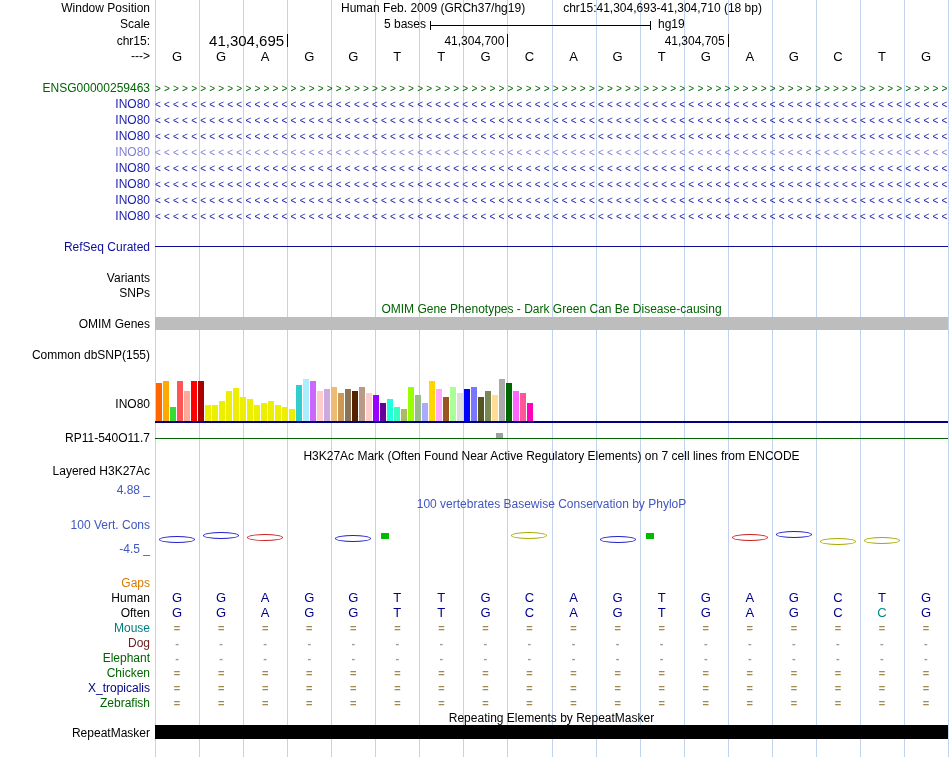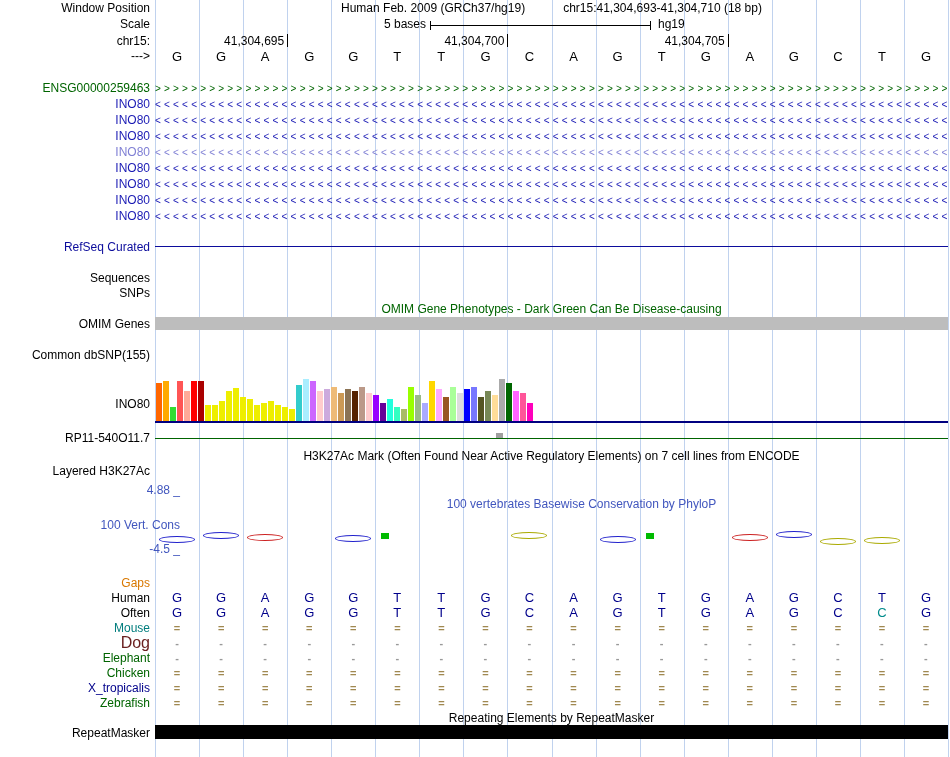--- a/index.html
+++ b/index.html
@@ -4,21 +4,21 @@
 <style>
   :root{
     --guideline:#c0d2ee; --phylop:#4156be; --multiz-hdr:#000080;
     --omim-green:#006400; --refseq:#0c0c9c;
   }
   html,body{margin:0;padding:0;background:#fff;}
   body{font-family:"Liberation Sans", sans-serif; color:#000;}
   #app{position:relative;width:950px;height:757px;overflow:hidden;background:#fff;}
   .lbl{position:absolute;left:0;width:150px;text-align:right;font-size:12px;line-height:14px;white-space:nowrap;}
   .hdr{position:absolute;left:155px;width:793px;text-align:center;font-size:12px;line-height:14px;white-space:nowrap;}
-  .blue{color:var(--phylop);padding-left:30px;}
+  .blue{color:var(--phylop);}
   .navy{color:var(--multiz-hdr);}
   .green{color:var(--omim-green);}
   .refseqc{color:var(--refseq);}
   .hline{position:absolute;left:155px;width:793px;}
 </style>
 </head>
 <body>
 
 <div id="app">
   <div id="guidelines">
@@ -50,21 +50,21 @@
 
   <div class="lbl" style="top:17px">Scale</div>
   <div style="position:absolute;left:323px;top:17px;width:103px;text-align:right;font-size:12px;line-height:14px">5 bases</div>
   <div style="position:absolute;left:430px;top:25px;width:220px;height:1px;background:#000"></div>
   <div style="position:absolute;left:430px;top:21px;width:1px;height:9px;background:#000"></div>
   <div style="position:absolute;left:650px;top:21px;width:1px;height:9px;background:#000"></div>
   <div style="position:absolute;left:658px;top:17px;font-size:12px;line-height:14px">hg19</div>
 
   <div class="lbl" style="top:34px">chr15:</div>
   <div id="ruler">
-      <div style="position: absolute; left: 164.167px; top: 34px; width: 120px; text-align: right; font-size: 12px; line-height: 14px;">41,304,695</div>
+      <div style="position: absolute; left: 164.167px; top: 34px; width: 120px; text-align: right; font-size: 15px; line-height: 14px;">41,304,695</div>
       <div style="position: absolute; left: 287.2px; top: 34px; width: 1px; height: 13px; background: rgb(0, 0, 0);"></div>
       <div style="position: absolute; left: 384.444px; top: 34px; width: 120px; text-align: right; font-size: 12px; line-height: 14px;">41,304,700</div>
       <div style="position: absolute; left: 507.4px; top: 34px; width: 1px; height: 13px; background: rgb(0, 0, 0);"></div>
       <div style="position: absolute; left: 604.722px; top: 34px; width: 120px; text-align: right; font-size: 12px; line-height: 14px;">41,304,705</div>
       <div style="position: absolute; left: 727.7px; top: 34px; width: 1px; height: 13px; background: rgb(0, 0, 0);"></div>
     </div>
 
   <div class="lbl" style="top:49px">---&gt;</div>
   <div id="base-row">
       <div style="position: absolute; left: 155px; top: 49px; width: 44.1px; text-align: center; font-size: 13px; line-height: 15px;">G</div>
@@ -104,21 +104,21 @@
       <div style="position: absolute; left: 155px; top: 178px; width: 793px; height: 13px; overflow: hidden; white-space: nowrap; color: rgb(26, 26, 180); font-size: 10px; line-height: 13px; letter-spacing: 3.2px;">&lt;&lt;&lt;&lt;&lt;&lt;&lt;&lt;&lt;&lt;&lt;&lt;&lt;&lt;&lt;&lt;&lt;&lt;&lt;&lt;&lt;&lt;&lt;&lt;&lt;&lt;&lt;&lt;&lt;&lt;&lt;&lt;&lt;&lt;&lt;&lt;&lt;&lt;&lt;&lt;&lt;&lt;&lt;&lt;&lt;&lt;&lt;&lt;&lt;&lt;&lt;&lt;&lt;&lt;&lt;&lt;&lt;&lt;&lt;&lt;&lt;&lt;&lt;&lt;&lt;&lt;&lt;&lt;&lt;&lt;&lt;&lt;&lt;&lt;&lt;&lt;&lt;&lt;&lt;&lt;&lt;&lt;&lt;&lt;&lt;&lt;&lt;&lt;&lt;&lt;&lt;&lt;</div>
       <div style="position: absolute; left: 0px; top: 193px; width: 150px; text-align: right; font-size: 12px; line-height: 14px; color: rgb(26, 26, 180);">INO80</div>
       <div style="position: absolute; left: 155px; top: 194px; width: 793px; height: 13px; overflow: hidden; white-space: nowrap; color: rgb(26, 26, 180); font-size: 10px; line-height: 13px; letter-spacing: 3.2px;">&lt;&lt;&lt;&lt;&lt;&lt;&lt;&lt;&lt;&lt;&lt;&lt;&lt;&lt;&lt;&lt;&lt;&lt;&lt;&lt;&lt;&lt;&lt;&lt;&lt;&lt;&lt;&lt;&lt;&lt;&lt;&lt;&lt;&lt;&lt;&lt;&lt;&lt;&lt;&lt;&lt;&lt;&lt;&lt;&lt;&lt;&lt;&lt;&lt;&lt;&lt;&lt;&lt;&lt;&lt;&lt;&lt;&lt;&lt;&lt;&lt;&lt;&lt;&lt;&lt;&lt;&lt;&lt;&lt;&lt;&lt;&lt;&lt;&lt;&lt;&lt;&lt;&lt;&lt;&lt;&lt;&lt;&lt;&lt;&lt;&lt;&lt;&lt;&lt;&lt;&lt;&lt;</div>
       <div style="position: absolute; left: 0px; top: 209px; width: 150px; text-align: right; font-size: 12px; line-height: 14px; color: rgb(26, 26, 180);">INO80</div>
       <div style="position: absolute; left: 155px; top: 210px; width: 793px; height: 13px; overflow: hidden; white-space: nowrap; color: rgb(26, 26, 180); font-size: 10px; line-height: 13px; letter-spacing: 3.2px;">&lt;&lt;&lt;&lt;&lt;&lt;&lt;&lt;&lt;&lt;&lt;&lt;&lt;&lt;&lt;&lt;&lt;&lt;&lt;&lt;&lt;&lt;&lt;&lt;&lt;&lt;&lt;&lt;&lt;&lt;&lt;&lt;&lt;&lt;&lt;&lt;&lt;&lt;&lt;&lt;&lt;&lt;&lt;&lt;&lt;&lt;&lt;&lt;&lt;&lt;&lt;&lt;&lt;&lt;&lt;&lt;&lt;&lt;&lt;&lt;&lt;&lt;&lt;&lt;&lt;&lt;&lt;&lt;&lt;&lt;&lt;&lt;&lt;&lt;&lt;&lt;&lt;&lt;&lt;&lt;&lt;&lt;&lt;&lt;&lt;&lt;&lt;&lt;&lt;&lt;&lt;&lt;</div>
     </div>
 
   <div class="lbl refseqc" style="top:240px">RefSeq Curated</div>
   <div id="refseq-line" class="hline" style="top: 246px; height: 1px; background: rgb(12, 12, 156);"></div>
 
-  <div class="lbl" style="top:271px">Sequences</div>
+  <div class="lbl" style="top:271px">Variants</div>
   <div class="lbl" style="top:286px">SNPs</div>
 
   <div class="hdr green" style="top:302px">OMIM Gene Phenotypes - Dark Green Can Be Disease-causing</div>
   <div class="lbl" style="top:317px">OMIM Genes</div>
   <div id="omim-bar" class="hline" style="top: 317px; height: 13px; background: rgb(189, 189, 189);"></div>
 
   <div class="lbl" style="top:348px">Common dbSNP(155)</div>
 
   <div class="lbl" style="top:397px">INO80</div>
   <div id="gtex-bars">
@@ -257,21 +257,21 @@
       <div style="position: absolute; left: 507.4px; top: 621px; width: 44.1px; text-align: center; font-size: 11px; line-height: 14px; font-weight: bold; color: rgb(160, 136, 80);">=</div>
       <div style="position: absolute; left: 551.5px; top: 621px; width: 44.1px; text-align: center; font-size: 11px; line-height: 14px; font-weight: bold; color: rgb(160, 136, 80);">=</div>
       <div style="position: absolute; left: 595.6px; top: 621px; width: 44.1px; text-align: center; font-size: 11px; line-height: 14px; font-weight: bold; color: rgb(160, 136, 80);">=</div>
       <div style="position: absolute; left: 639.6px; top: 621px; width: 44.1px; text-align: center; font-size: 11px; line-height: 14px; font-weight: bold; color: rgb(160, 136, 80);">=</div>
       <div style="position: absolute; left: 683.7px; top: 621px; width: 44.1px; text-align: center; font-size: 11px; line-height: 14px; font-weight: bold; color: rgb(160, 136, 80);">=</div>
       <div style="position: absolute; left: 727.7px; top: 621px; width: 44.1px; text-align: center; font-size: 11px; line-height: 14px; font-weight: bold; color: rgb(160, 136, 80);">=</div>
       <div style="position: absolute; left: 771.8px; top: 621px; width: 44.1px; text-align: center; font-size: 11px; line-height: 14px; font-weight: bold; color: rgb(160, 136, 80);">=</div>
       <div style="position: absolute; left: 815.8px; top: 621px; width: 44.1px; text-align: center; font-size: 11px; line-height: 14px; font-weight: bold; color: rgb(160, 136, 80);">=</div>
       <div style="position: absolute; left: 859.9px; top: 621px; width: 44.1px; text-align: center; font-size: 11px; line-height: 14px; font-weight: bold; color: rgb(160, 136, 80);">=</div>
       <div style="position: absolute; left: 903.9px; top: 621px; width: 44.1px; text-align: center; font-size: 11px; line-height: 14px; font-weight: bold; color: rgb(160, 136, 80);">=</div>
-      <div style="position: absolute; left: 0px; top: 636px; width: 150px; text-align: right; font-size: 16px; line-height: 14px; color: rgb(107, 32, 32);">Dog</div>
+      <div style="position: absolute; left: 0px; top: 636px; width: 150px; text-align: right; font-size: 12px; line-height: 14px; color: rgb(107, 32, 32);">Dog</div>
       <div style="position: absolute; left: 155px; top: 636px; width: 44.1px; text-align: center; font-size: 11px; line-height: 14px; font-weight: bold; color: rgb(153, 153, 153);">-</div>
       <div style="position: absolute; left: 199.1px; top: 636px; width: 44.1px; text-align: center; font-size: 11px; line-height: 14px; font-weight: bold; color: rgb(153, 153, 153);">-</div>
       <div style="position: absolute; left: 243.1px; top: 636px; width: 44.1px; text-align: center; font-size: 11px; line-height: 14px; font-weight: bold; color: rgb(153, 153, 153);">-</div>
       <div style="position: absolute; left: 287.2px; top: 636px; width: 44.1px; text-align: center; font-size: 11px; line-height: 14px; font-weight: bold; color: rgb(153, 153, 153);">-</div>
       <div style="position: absolute; left: 331.2px; top: 636px; width: 44.1px; text-align: center; font-size: 11px; line-height: 14px; font-weight: bold; color: rgb(153, 153, 153);">-</div>
       <div style="position: absolute; left: 375.3px; top: 636px; width: 44.1px; text-align: center; font-size: 11px; line-height: 14px; font-weight: bold; color: rgb(153, 153, 153);">-</div>
       <div style="position: absolute; left: 419.3px; top: 636px; width: 44.1px; text-align: center; font-size: 11px; line-height: 14px; font-weight: bold; color: rgb(153, 153, 153);">-</div>
       <div style="position: absolute; left: 463.4px; top: 636px; width: 44.1px; text-align: center; font-size: 11px; line-height: 14px; font-weight: bold; color: rgb(153, 153, 153);">-</div>
       <div style="position: absolute; left: 507.4px; top: 636px; width: 44.1px; text-align: center; font-size: 11px; line-height: 14px; font-weight: bold; color: rgb(153, 153, 153);">-</div>
       <div style="position: absolute; left: 551.5px; top: 636px; width: 44.1px; text-align: center; font-size: 11px; line-height: 14px; font-weight: bold; color: rgb(153, 153, 153);">-</div>

